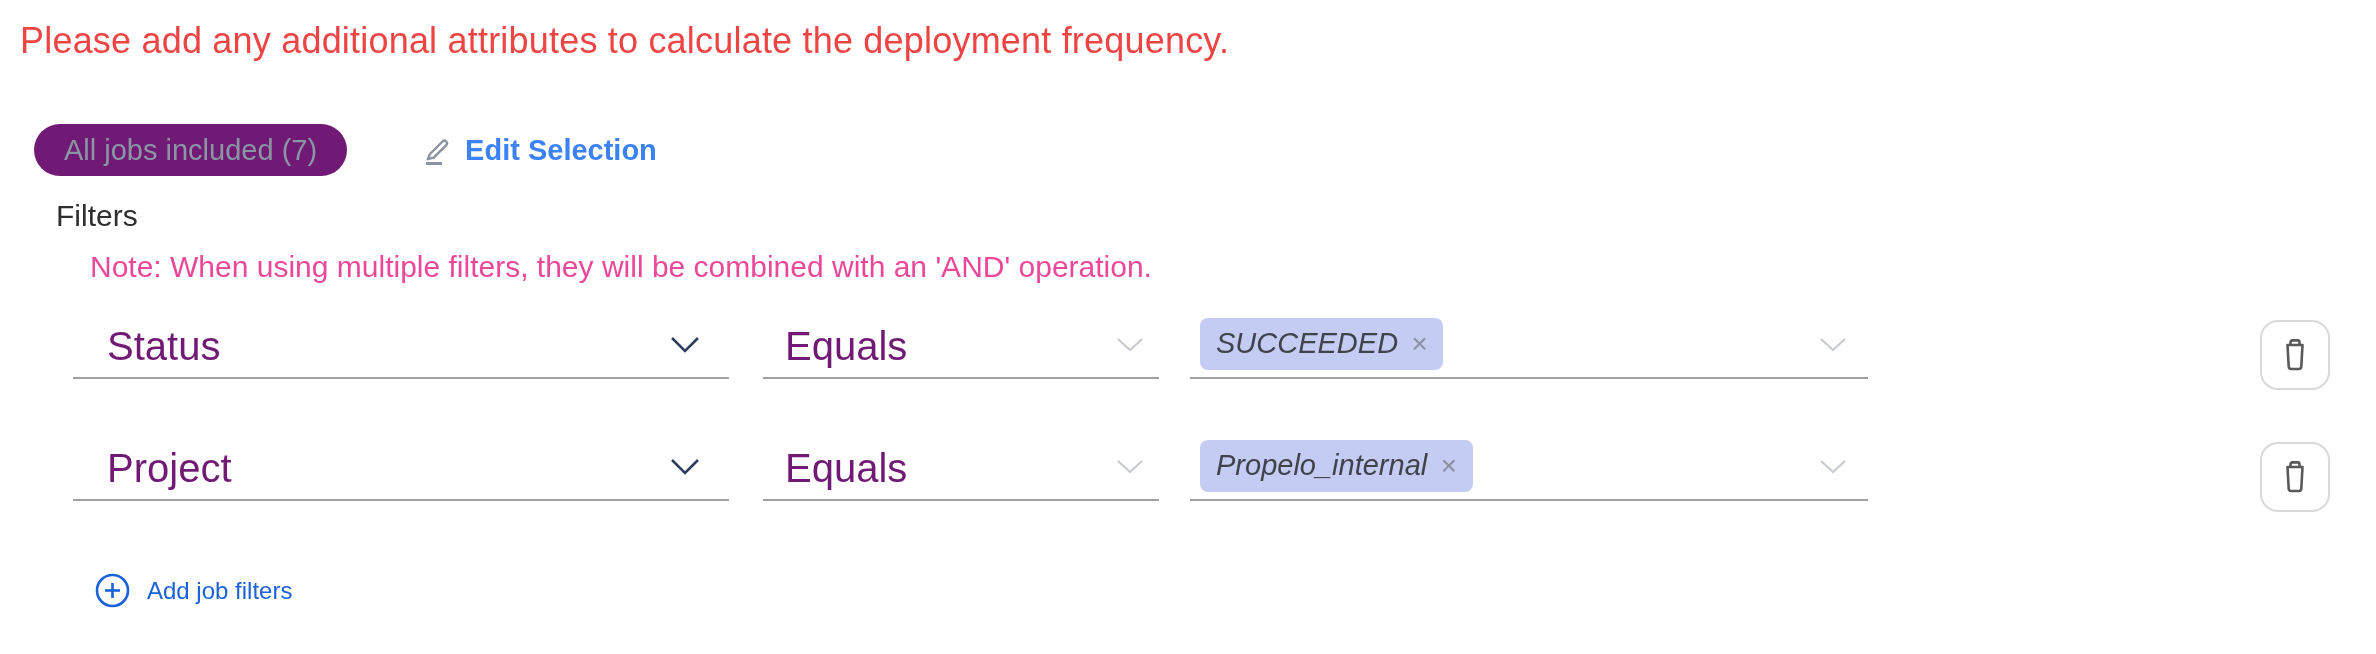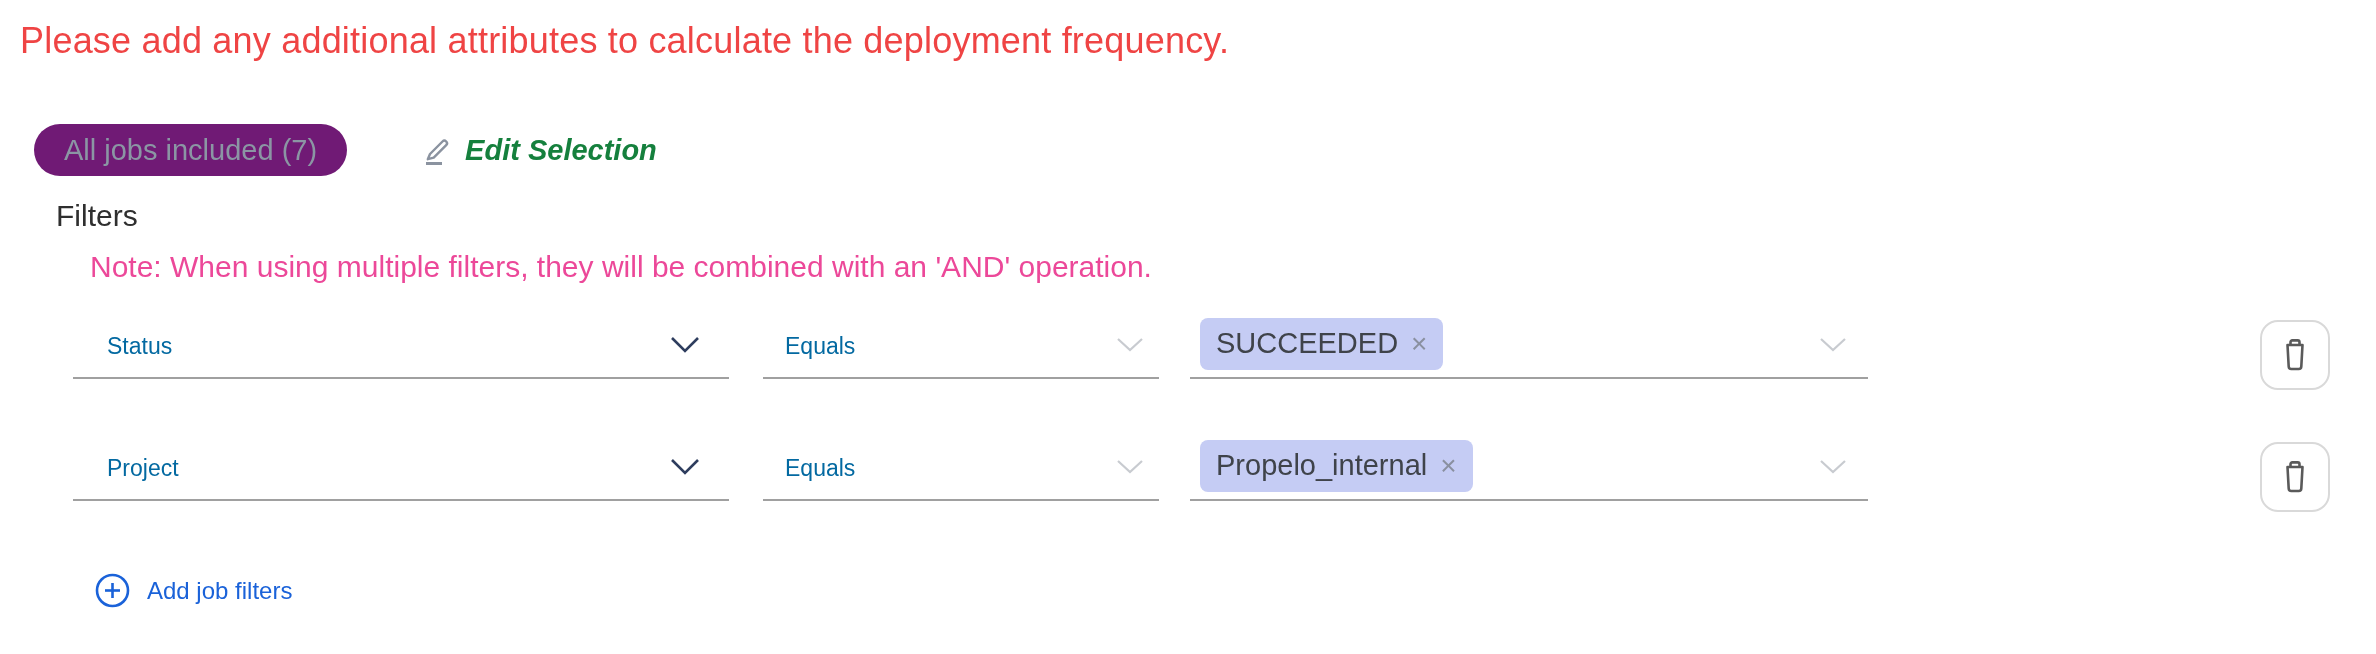--- a/index.html
+++ b/index.html
@@ -36,24 +36,23 @@
   }
   .edit-link{
     display:inline-flex;
     align-items:center;
     gap:13px;
     margin-left:74px;
     cursor:pointer;
     text-decoration:none;
   }
   .edit-link .label{
-    color:#15803d;
+    color:#3b82f6;
     font-size:29px;
     font-weight:600;
-    font-style:italic;
   }
   .filters-heading{
     position:absolute;
     left:56px; top:199px;
     font-size:30px;
     font-weight:400;
     color:#2f2f2f;
   }
   .note{
     position:absolute;
@@ -78,35 +77,36 @@
     align-items:center;
     border-bottom:2px solid #a0a0a0;
     box-sizing:border-box;
     cursor:pointer;
   }
   .select .grow{ flex:1; }
   .sel-attribute{ width:656px; padding:0 14px 0 34px; }
   .sel-operator{ width:396px; margin-left:34px; padding:0 14px 0 22px; }
   .sel-values{ width:678px; margin-left:31px; padding:0 20px 0 10px; }
   .sel-label{
-    font-size:23px;
-    color:#0369a1;
+    font-size:40px;
+    color:#701a75;
     white-space:nowrap;
   }
   .chevron{ flex:none; display:block; margin-left:20px; }
   .sel-attribute .chevron{ margin-right:14px; }
   .value-tag{
     display:inline-flex;
     align-items:center;
     height:52px;
     padding:0 16px;
     margin-bottom:6px;
     border-radius:8px;
     background:#c5ccf4;
     gap:13px;
+    font-style:italic;
   }
   .value-tag .tag-label{
     font-size:29px;
     color:#3f434a;
     white-space:nowrap;
   }
   .value-tag .tag-remove{
     font-size:28px;
     color:#8a90a0;
     cursor:pointer;

